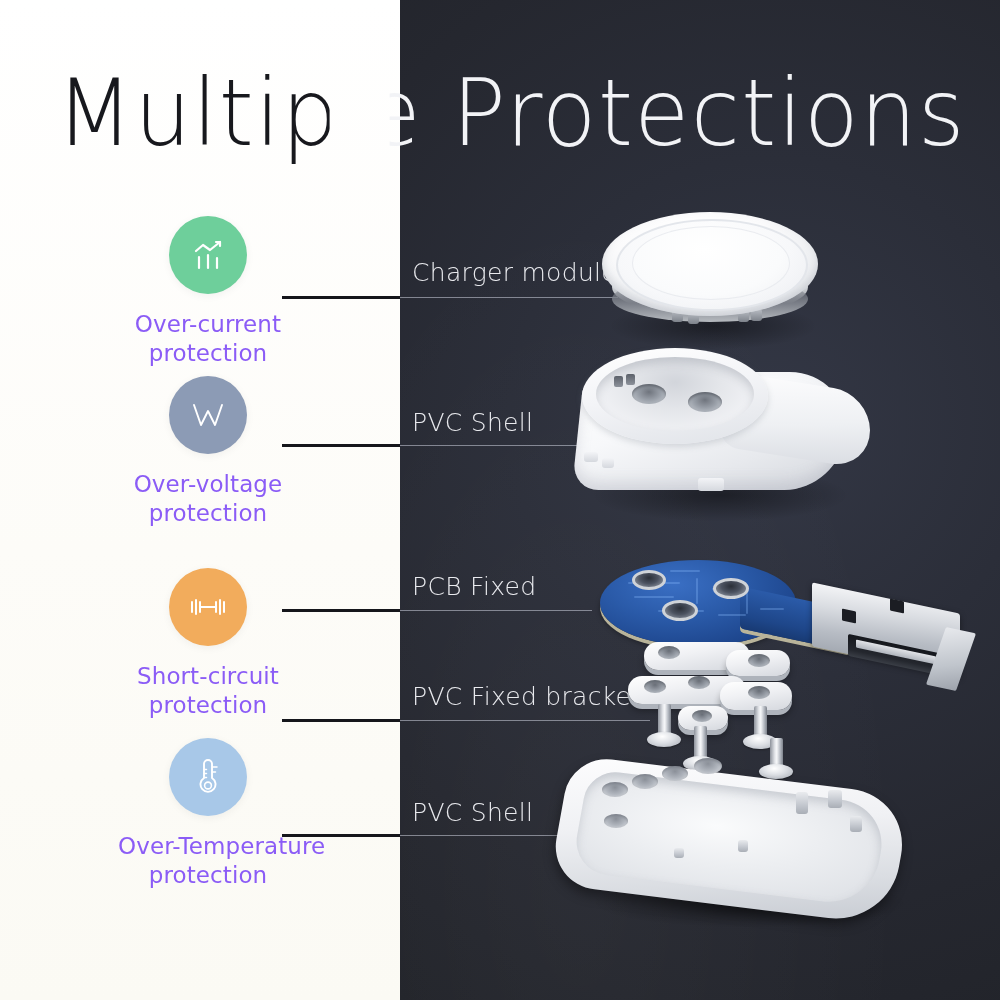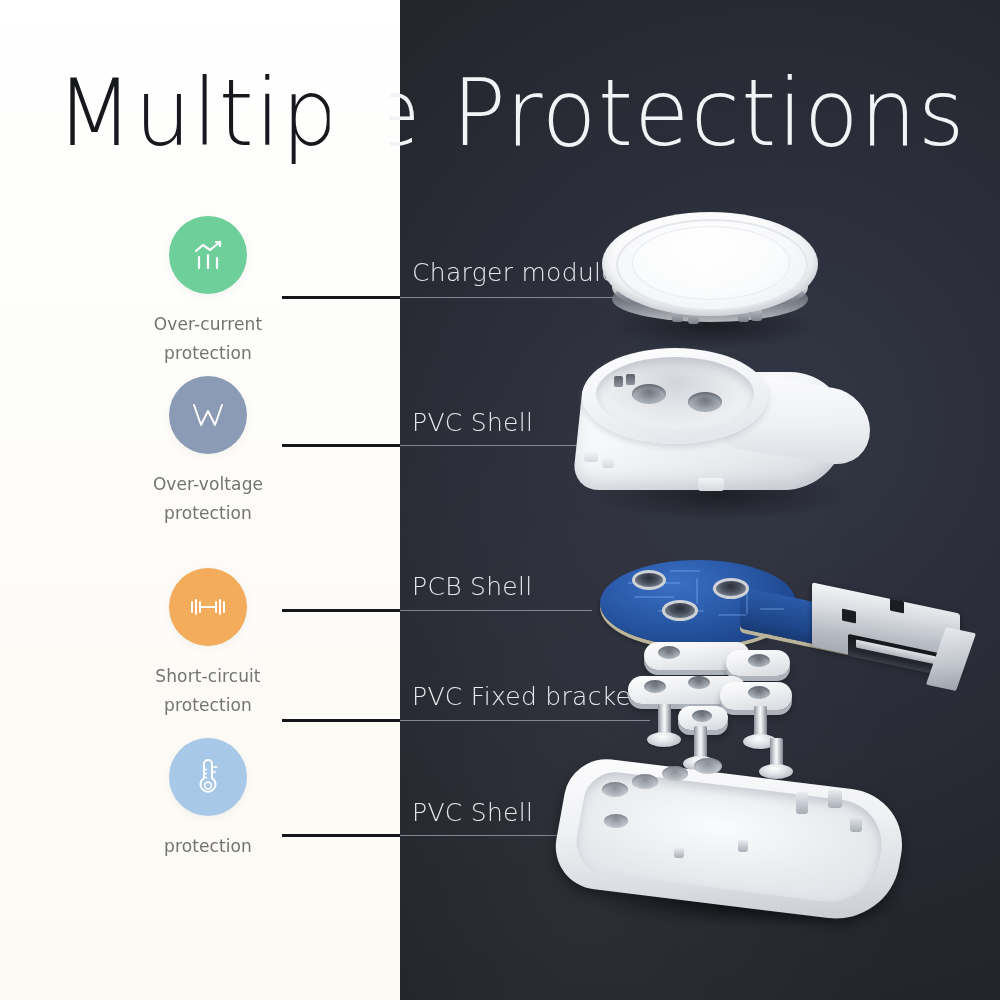--- a/index.html
+++ b/index.html
@@ -75,23 +75,23 @@
     border-radius: 50%;
     margin: 0 auto 16px auto;
     display: flex;
     align-items: center;
     justify-content: center;
     box-shadow: 0 2px 8px rgba(0,0,0,.05);
   }
   .feature-icon svg { display:block; }
   .feature-label {
     font-family: "DejaVu Sans", sans-serif;
-    font-size: 17px;
+    font-size: 23px;
     font-weight: 400;
-    color: #737373;
+    color: #8b5cf6;
     line-height: 29px;
     letter-spacing: .1px;
     white-space: nowrap;
   }
   .feature-label .l2 { display:block; }
 
   
   .connector {
     position: absolute;
     height: 3px;
@@ -404,20 +404,21 @@
         <g stroke="#ffffff" stroke-width="1.5" stroke-linecap="round">
           <line x1="27.5" y1="13" x2="32" y2="13"></line>
           <line x1="27.5" y1="18" x2="30.5" y2="18"></line>
           <line x1="19" y1="15.5" x2="21.5" y2="15.5"></line>
           <line x1="19" y1="19.5" x2="21.5" y2="19.5"></line>
           <line x1="19" y1="23.5" x2="21.5" y2="23.5"></line>
         </g>
       </svg>
     </div>
     <div class="feature-label">
+      <span>Over-Temperature</span>
       <span class="l2">protection</span>
     </div>
   </div>
 
   <div class="connector" style="left:282px; top:296px; width:118px;"></div>
   <div class="connector-dark" style="left:400px; top:297px; width:218px;"></div>
 
   <div class="connector" style="left:282px; top:444px; width:118px;"></div>
   <div class="connector-dark" style="left:400px; top:445px; width:180px;"></div>
 
@@ -425,21 +426,21 @@
   <div class="connector-dark" style="left:400px; top:610px; width:192px;"></div>
 
   <div class="connector" style="left:282px; top:719px; width:118px;"></div>
   <div class="connector-dark" style="left:400px; top:720px; width:250px;"></div>
 
   <div class="connector" style="left:282px; top:834px; width:118px;"></div>
   <div class="connector-dark" style="left:400px; top:835px; width:185px;"></div>
 
   <div class="part-label" style="left:412px; top:258px;">Charger module</div>
   <div class="part-label" style="left:412px; top:408px;">PVC Shell</div>
-  <div class="part-label" style="left:412px; top:572px;">PCB Shell</div>
+  <div class="part-label" style="left:412px; top:572px;">PCB Fixed</div>
   <div class="part-label" style="left:412px; top:682px;">PVC Fixed bracket</div>
   <div class="part-label" style="left:412px; top:798px;">PVC Shell</div>
 
   <div class="art" style="left:588px; top:206px; width:250px; height:140px;">
     <div class="shadow-soft" style="left:20px; top:96px; width:210px; height:48px;"></div>
     <div class="puck-base"></div>
     <div class="puck-base-shadow"></div>
     <div class="puck-pin" style="left:84px;  top:104px;"></div>
     <div class="puck-pin" style="left:100px; top:106px;"></div>
     <div class="puck-pin" style="left:150px; top:104px;"></div>

